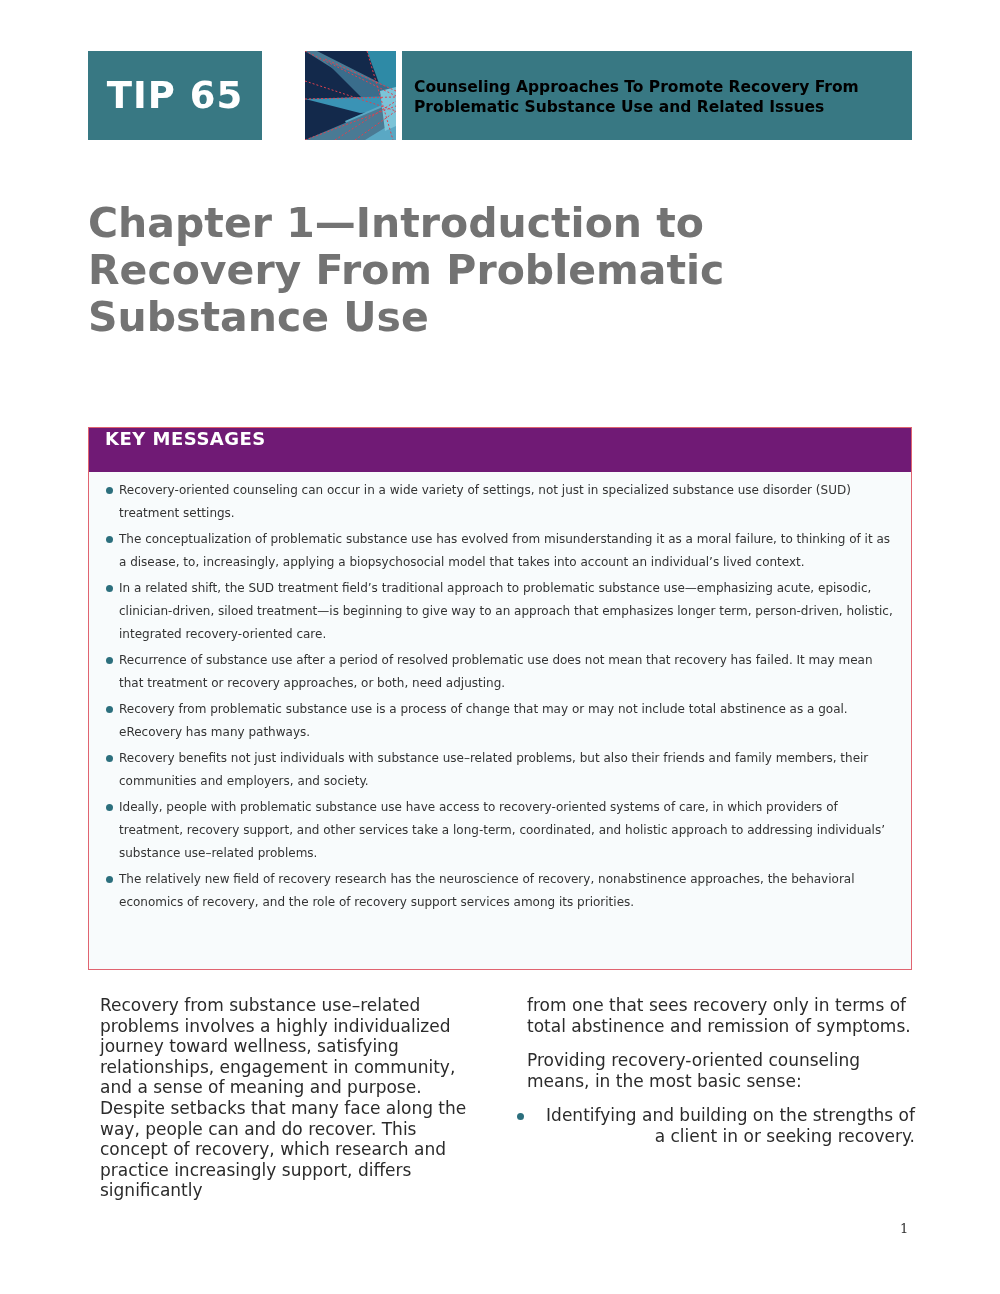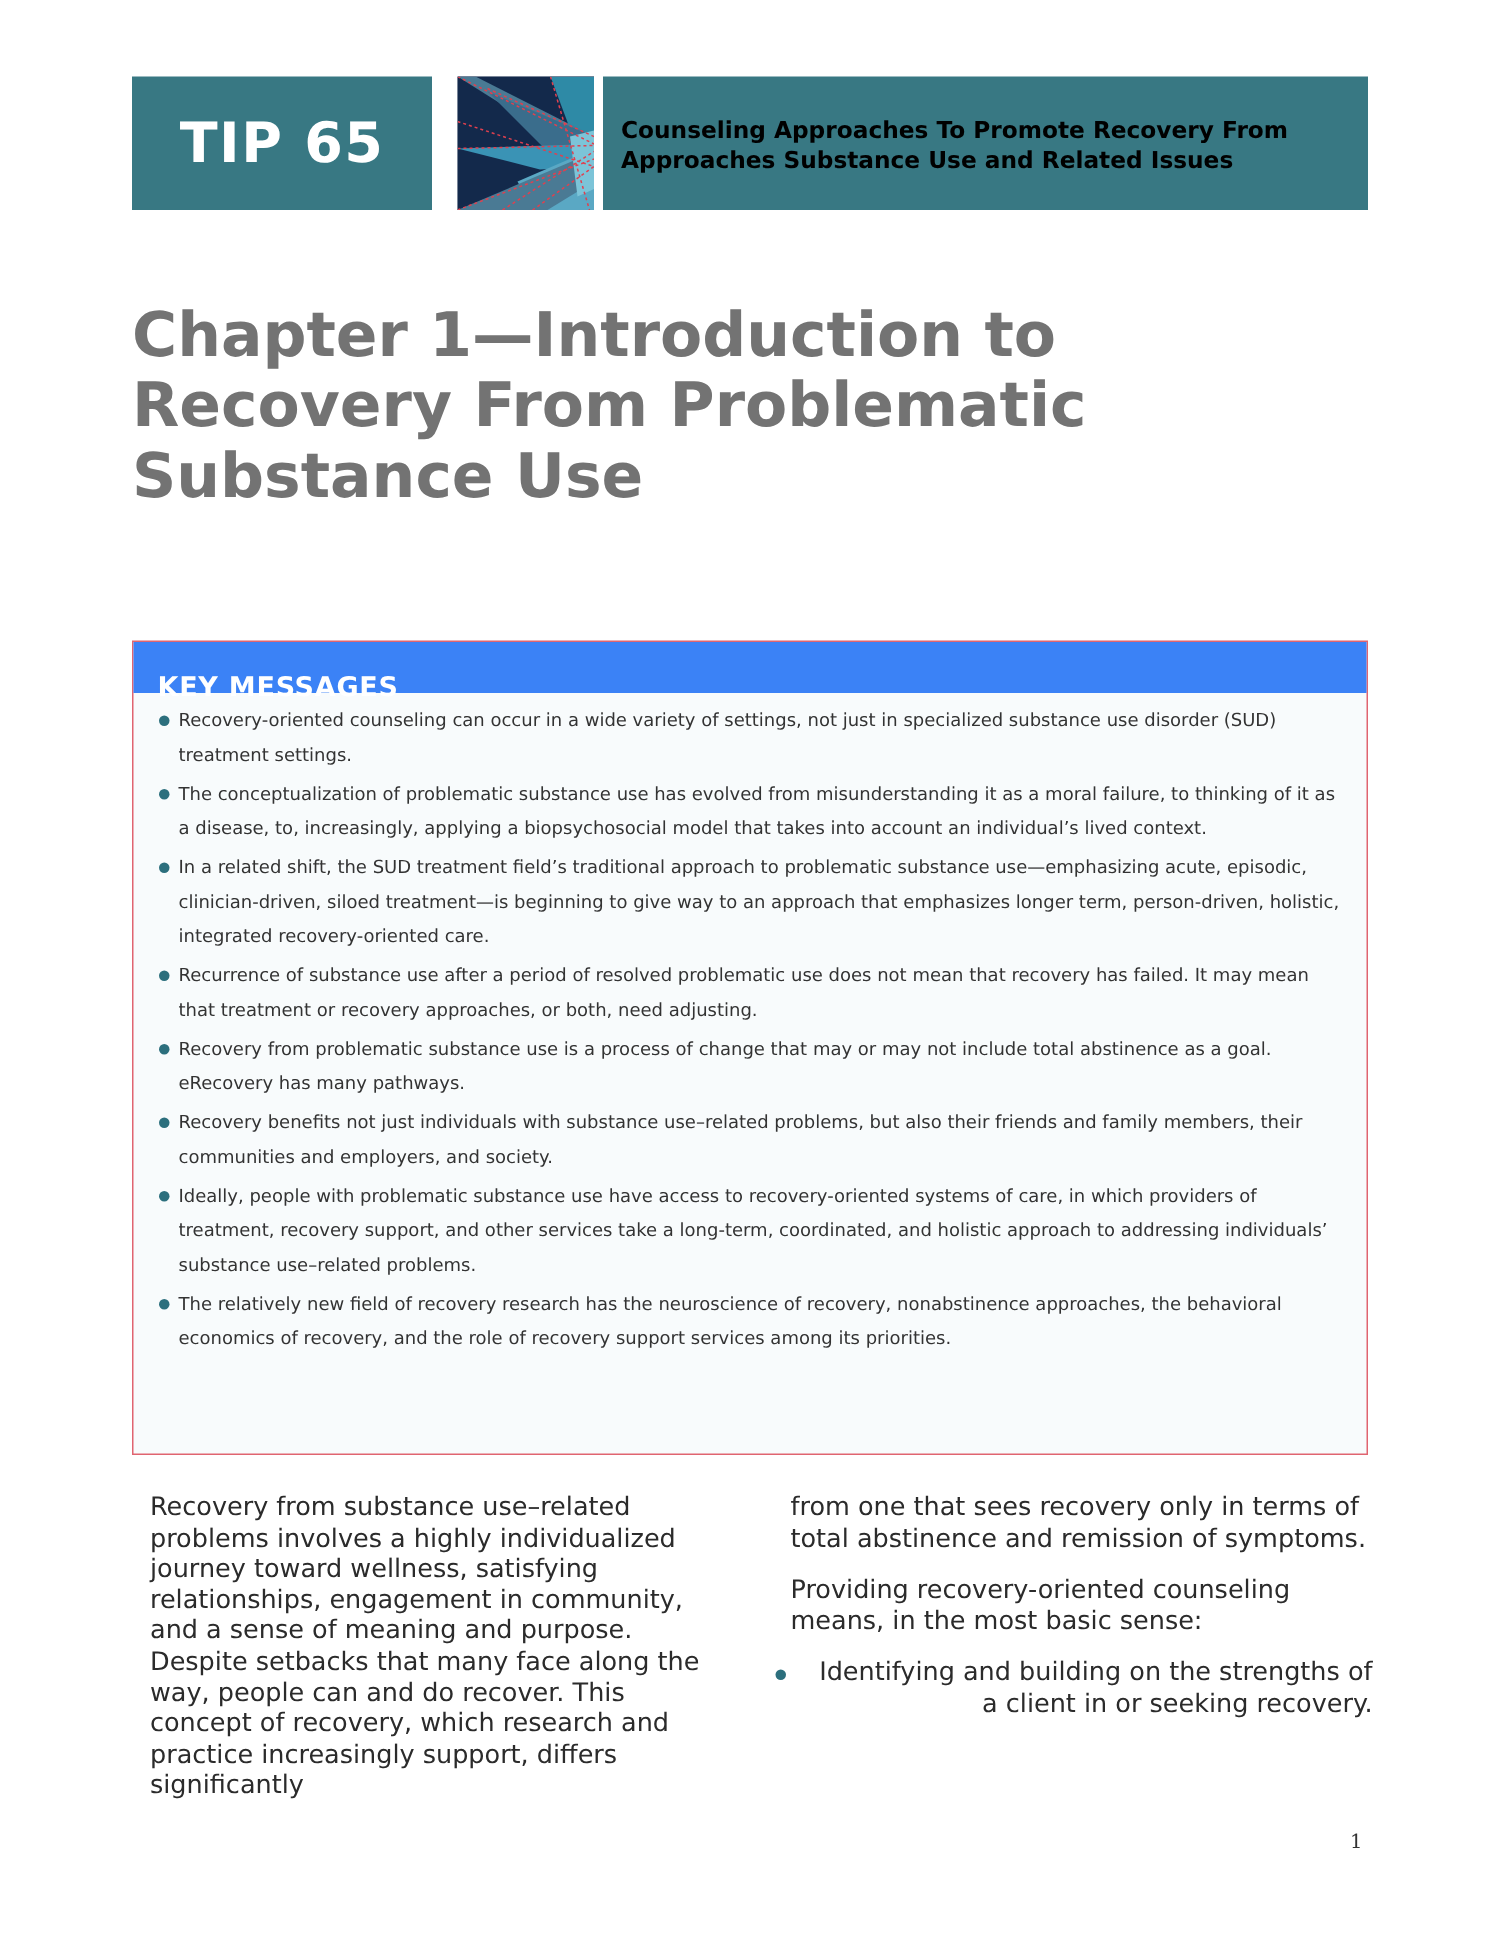--- a/index.html
+++ b/index.html
@@ -1,33 +1,33 @@
 <!DOCTYPE html>
 <html><head>
 <meta charset="utf-8">
 <style>
   html, body { margin: 0; padding: 0; background: #ffffff; }
   body { width: 1000px; height: 1294px; position: relative; overflow: hidden;
          font-family: "DejaVu Sans", sans-serif; color: #2b2b2b; }
 
-  .banner-left { position: absolute; left: 88px; top: 51px; width: 200px; height: 89px;
+  .banner-left { position: absolute; left: 88px; top: 51px; width: 174px; height: 89px;
                  background: #387883; display: flex; align-items: center; justify-content: center; }
   .banner-left span { color: #fff; font-weight: bold; font-size: 37px; letter-spacing: 1px;
                       font-family: "DejaVu Sans", sans-serif; }
   .banner-art { position: absolute; left: 305px; top: 51px; width: 91px; height: 89px; background: #13294b; overflow: hidden; }
   .banner-right { position: absolute; left: 402px; top: 51px; width: 510px; height: 89px;
                   background: #387883; box-sizing: border-box; padding: 26px 0 0 12px; }
   .banner-right span { display: block; color: #000000; font-weight: bold; font-size: 15.5px; line-height: 20px; }
 
   .chapter-title { position: absolute; left: 88px; top: 200px; width: 760px; margin: 0;
                    font-size: 41px; line-height: 47px; font-weight: bold; color: #737373; }
 
   .key-box { position: absolute; left: 88px; top: 427px; width: 824px; height: 543px;
              box-sizing: border-box; border: 1.5px solid #e06470; background: #f8fbfc; }
-  .key-header { height: 34px; background: #3b82f6; box-sizing: border-box; padding: 20px 0 0 16px; }
+  .key-header { height: 44px; background: #701a75; box-sizing: border-box; padding: 0 0 0 16px; }
   .key-header span { color: #fff; font-weight: bold; font-size: 18px; letter-spacing: 0.5px; }
   .key-list { list-style: none; margin: 0; padding: 7px 14px 0 16px; }
   .key-list li { position: relative; padding-left: 14px; font-size: 12px; line-height: 23px;
                  color: #333; margin-bottom: 3px; }
   .key-list li .dot { position: absolute; left: 1px; top: 8px; width: 7px; height: 7px; border-radius: 50%; background: #2c6f7d; }
 
   .col { position: absolute; top: 995px; font-size: 17px; line-height: 20.6px; color: #2b2b2b; }
   .col-left { left: 88px; width: 400px; }
   .col-right { left: 515px; width: 400px; }
   .col p { margin: 0 0 14px 12px; }
@@ -62,21 +62,21 @@
       <line x1="0" y1="30" x2="91" y2="60"></line>
       <line x1="30" y1="89" x2="91" y2="50"></line>
       <line x1="0" y1="89" x2="91" y2="55"></line>
       <line x1="50" y1="89" x2="91" y2="60"></line>
     </g>
   </svg>
 </div>
 
 <div class="banner-right">
   <span>Counseling Approaches To Promote Recovery From</span>
-  <span>Approaches Substance Use and Related Issues</span>
+  <span>Problematic Substance Use and Related Issues</span>
 </div>
 
 <h1 class="chapter-title">Chapter 1—Introduction to Recovery From Problematic Substance Use</h1>
 
 <div class="key-box">
   <div class="key-header">
     <span>KEY MESSAGES</span>
   </div>
   <ul class="key-list">
     <li><span class="dot"></span><span>Recovery-oriented counseling can occur in a wide variety of settings, not just in specialized substance use disorder (SUD) treatment settings.</span></li>

